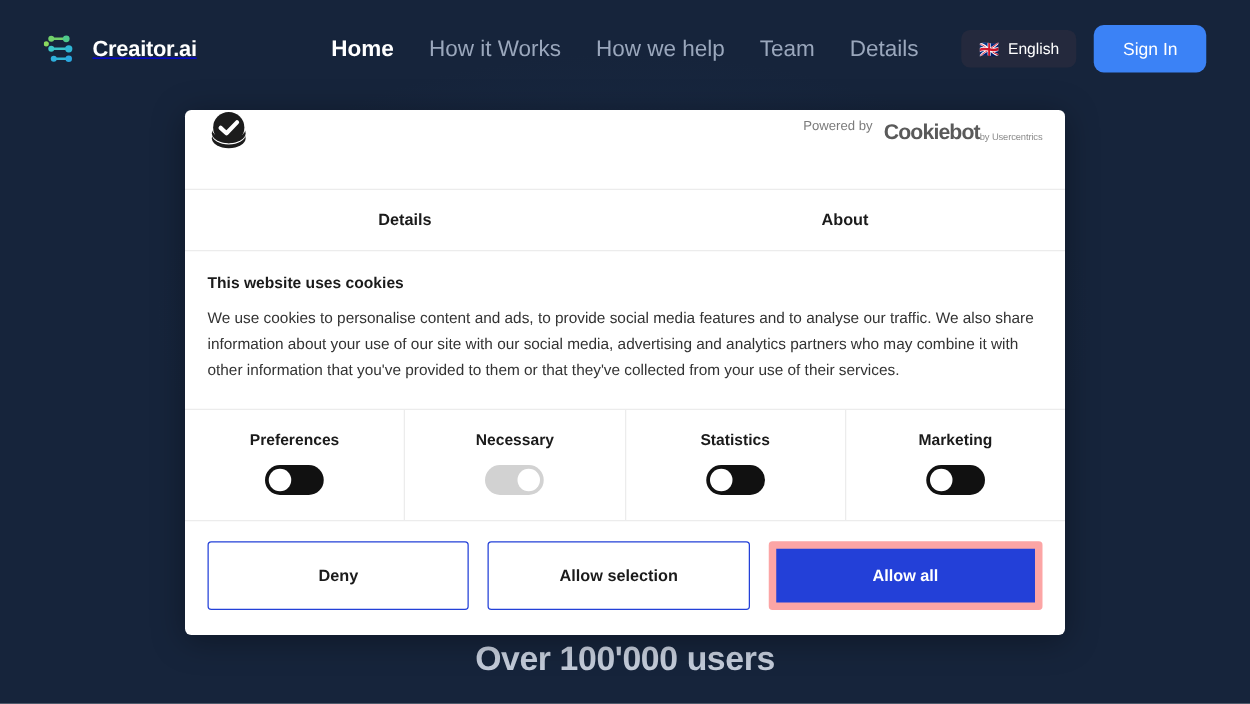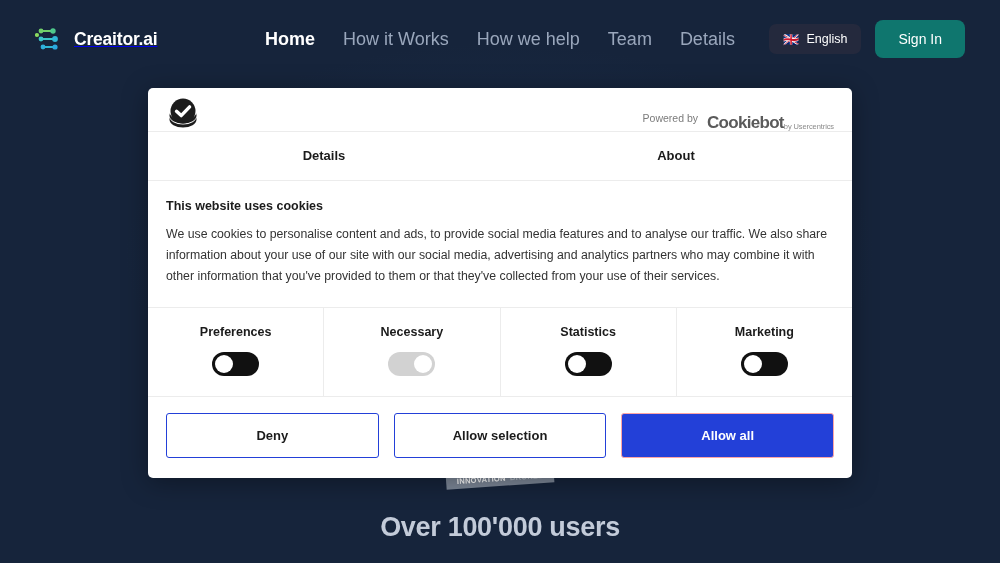--- a/index.html
+++ b/index.html
@@ -94,21 +94,21 @@
     border-radius: 7px;
     padding: 8px 14px;
     color: #ffffff;
     font-size: 12.5px;
     cursor: pointer;
     border: none;
   }
   .flag-glyph { font-size: 13px; line-height: 1; }
 
   .signin-btn {
-    background: #0f766e;
+    background: #3b82f6;
     color: #ffffff;
     border: none;
     border-radius: 8px;
     padding: 11px 23px;
     font-size: 14px;
     font-family: inherit;
     cursor: pointer;
   }
 
   
@@ -156,23 +156,23 @@
     top: 88px;
     width: 704px;
     background: #ffffff;
     border-radius: 5px;
     box-shadow: 0 4px 26px rgba(0,0,0,0.35);
     z-index: 10;
     overflow: hidden;
   }
 
   .dialog-head {
-    height: 44px;
-    display: flex;
-    align-items: flex-end;
+    height: 64px;
+    display: flex;
+    align-items: flex-start;
     padding: 0 18px;
     border-bottom: 1px solid #ececec;
     gap: 40px;
   }
 
   .cookiebot-mark { width: 34px; height: 34px; display: block; }
 
   .powered-by {
     margin-left: auto;
     display: flex;
@@ -299,21 +299,21 @@
     cursor: pointer;
   }
   .action-btn.outline {
     background: #ffffff;
     color: #1b1b1b;
     border: 1px solid #2340d8;
   }
   .action-btn.primary {
     background: #2340d8;
     color: #ffffff;
-    border: 1px solid #fca5a5;
+    border: 6px solid #fca5a5;
   }
 </style>
 </head>
 <body>
 
 <div class="bg-glow"></div>
 
 <header class="site-header">
 
   <a class="brand" href="#">

